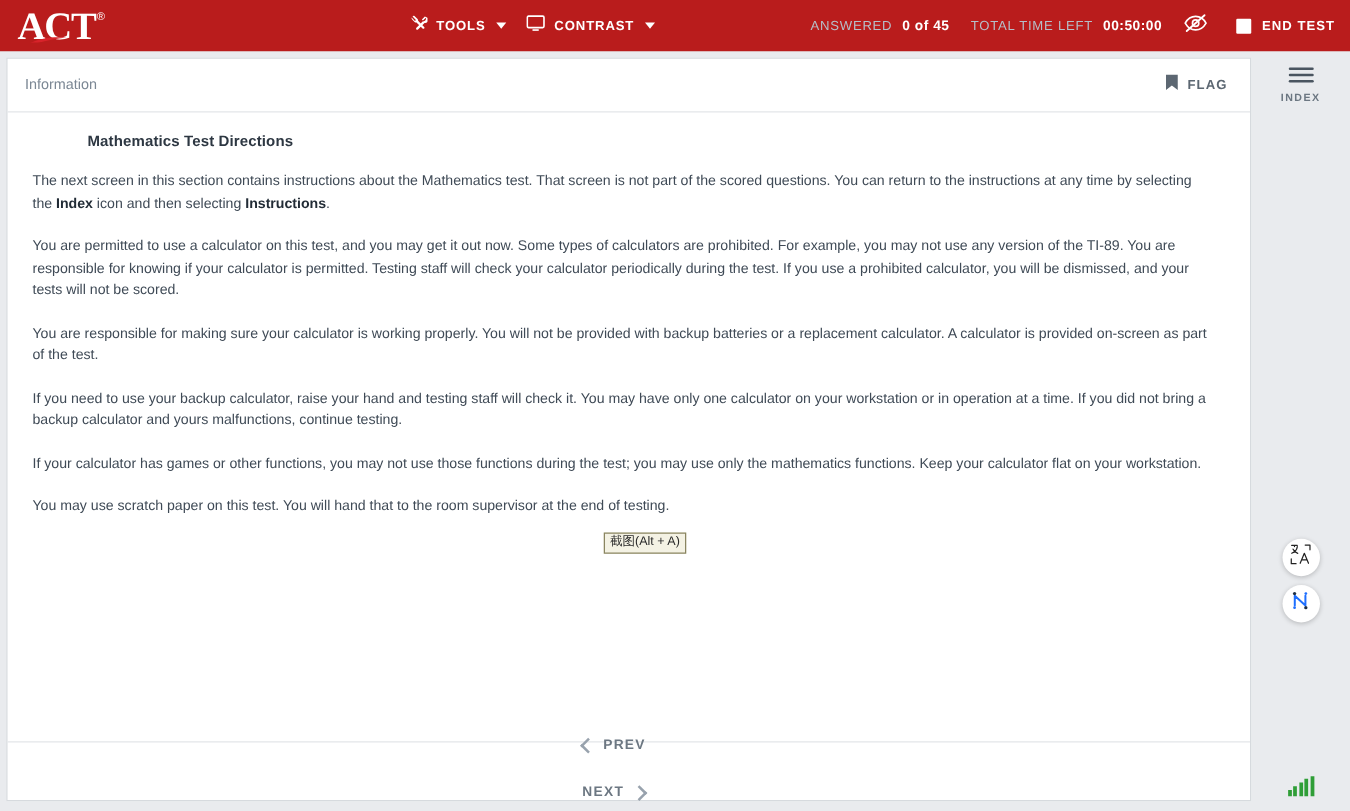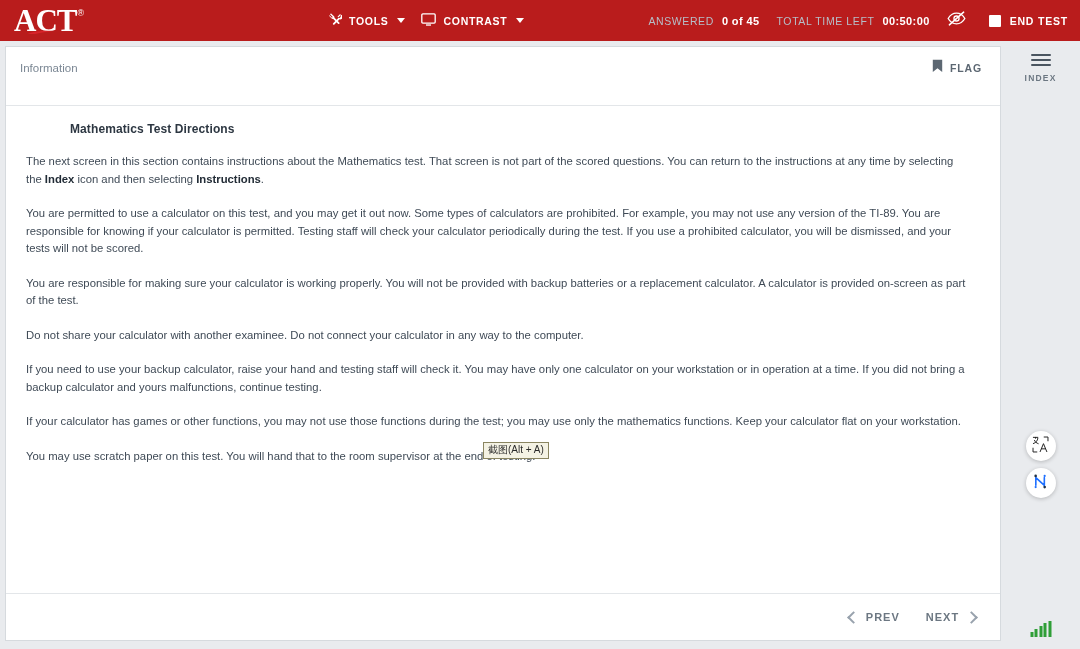--- a/index.html
+++ b/index.html
@@ -136,21 +136,21 @@
     display: flex;
     flex-direction: column;
     position: relative;
   }
 
   .info-bar {
     height: 42px;
     display: flex;
     align-items: center;
     justify-content: space-between;
-    padding: 0 18px 16px 14px;
+    padding: 0 18px 0 14px;
     border-bottom: 1px solid #e3e6e9;
   }
   .info-title {
     font-size: 11.5px;
     color: #7b8794;
   }
   .flag-btn {
     display: flex;
     align-items: center;
     gap: 7px;
@@ -200,20 +200,21 @@
   }
 
   .footer-nav {
     height: 46px;
     border-top: 1px solid #e3e6e9;
     display: flex;
     align-items: center;
     justify-content: flex-end;
     padding-right: 24px;
     gap: 26px;
+    flex-direction: column;
   }
   .nav-btn {
     display: flex;
     align-items: center;
     gap: 8px;
     cursor: pointer;
     font-size: 11px;
     font-weight: bold;
     letter-spacing: 1px;
     color: #6c7782;
@@ -370,21 +371,20 @@
         <span class="flag-label">FLAG</span>
       </span>
     </div>
 
     <div class="passage">
       <h1>Mathematics Test Directions</h1>
       <div id="paragraph-host">
           <p><span>The next screen in this section contains instructions about the Mathematics test. That screen is not part of the scored questions. You can return to the instructions at any time by selecting the </span><b>Index</b><span> icon and then selecting </span><b>Instructions</b><span>.</span></p>
           <p><span>You are permitted to use a calculator on this test, and you may get it out now. Some types of calculators are prohibited. For example, you may not use any version of the TI-89. You are responsible for knowing if your calculator is permitted. Testing staff will check your calculator periodically during the test. If you use a prohibited calculator, you will be dismissed, and your tests will not be scored.</span></p>
           <p><span>You are responsible for making sure your calculator is working properly. You will not be provided with backup batteries or a replacement calculator. A calculator is provided on-screen as part of the test.</span></p>
-          <p><span>Do not share your calculator with another examinee. Do not connect your calculator in any way to the computer.</span></p>
           <p><span>If you need to use your backup calculator, raise your hand and testing staff will check it. You may have only one calculator on your workstation or in operation at a time. If you did not bring a backup calculator and yours malfunctions, continue testing.</span></p>
           <p><span>If your calculator has games or other functions, you may not use those functions during the test; you may use only the mathematics functions. Keep your calculator flat on your workstation.</span></p>
           <p><span>You may use scratch paper on this test. You will hand that to the room supervisor at the end of testing.</span></p>
         </div>
 
       <div class="screenshot-tip">截图(Alt + A)</div>
     </div>
 
     <div class="footer-nav">
       <span class="nav-btn">

